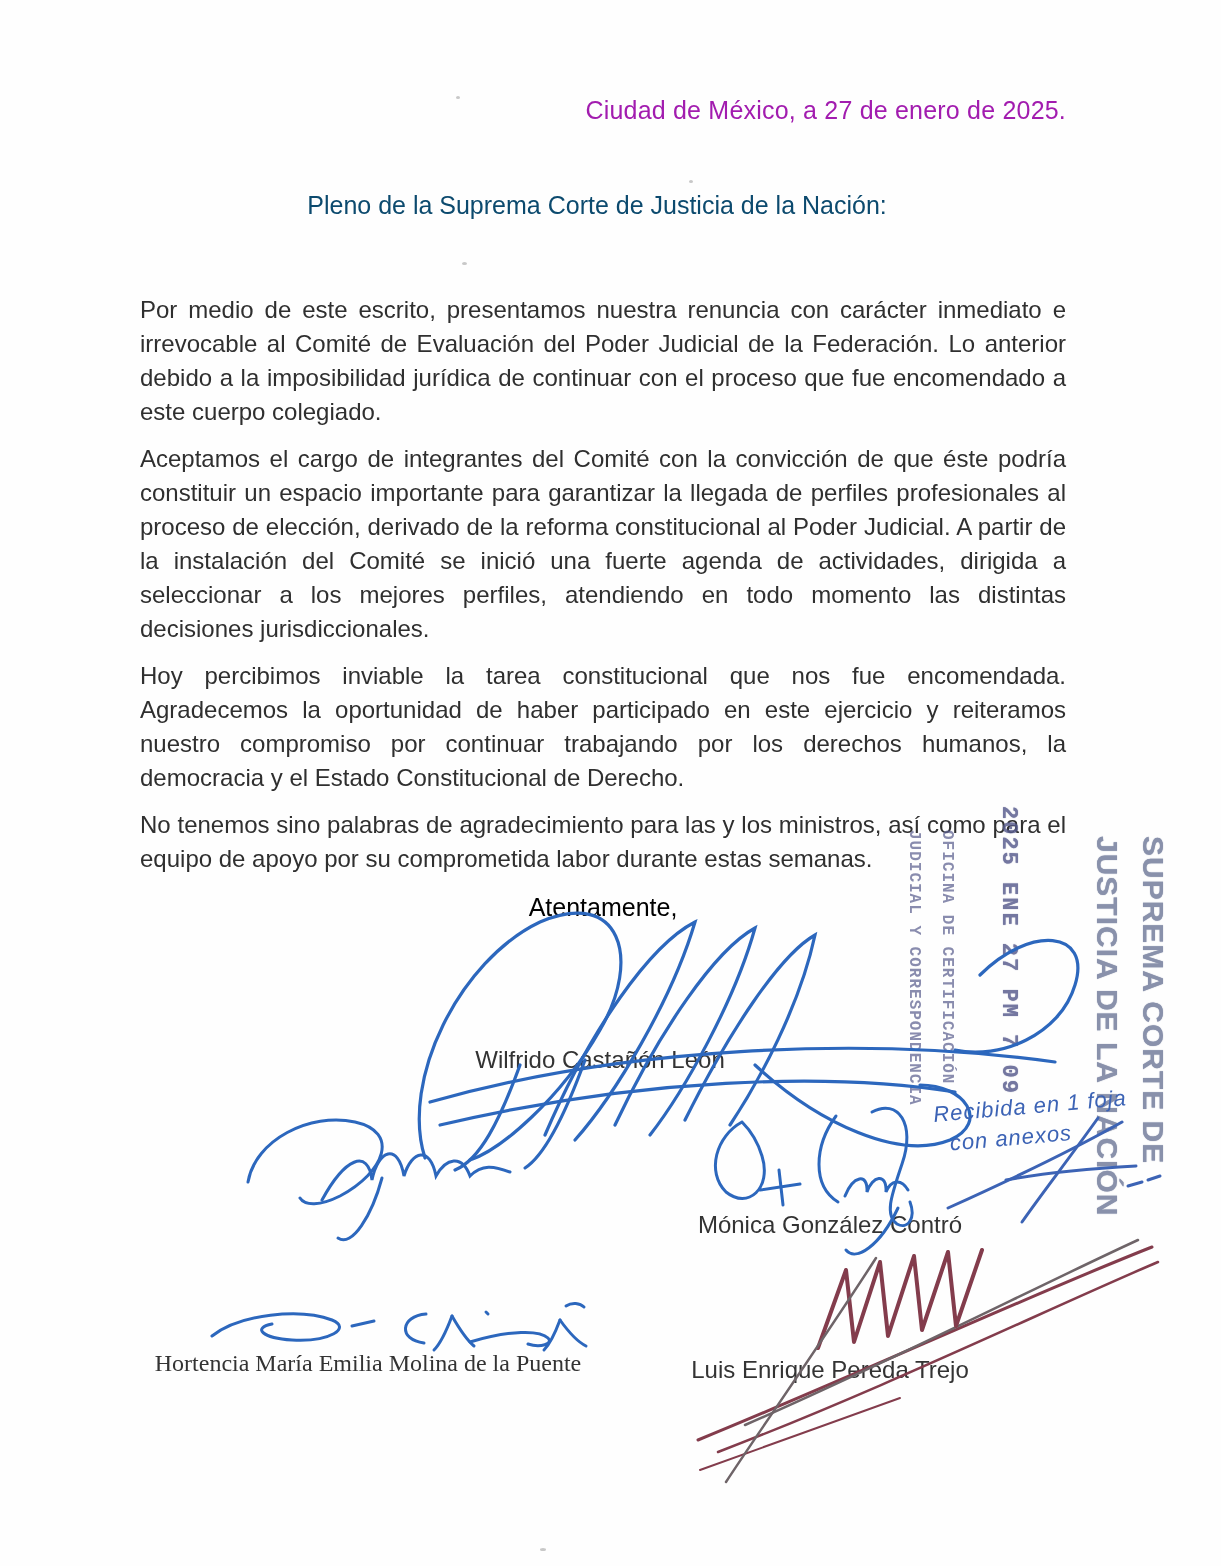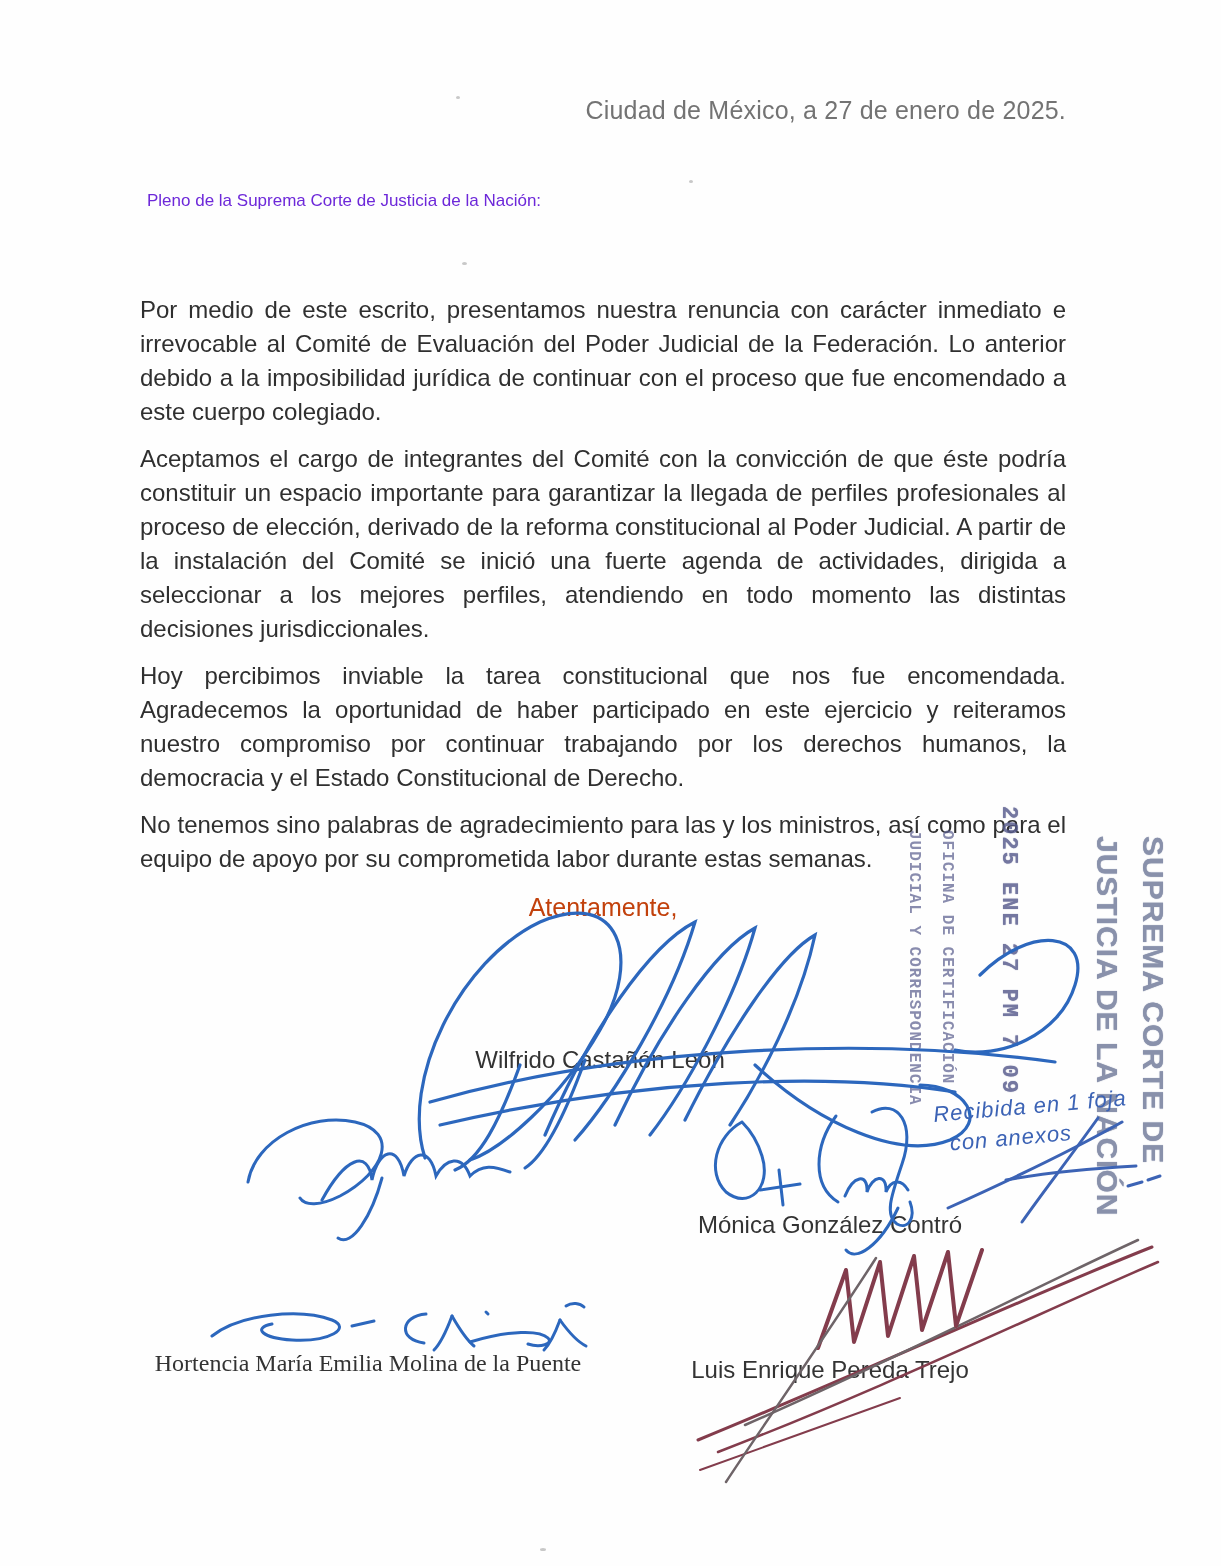--- a/index.html
+++ b/index.html
@@ -2,34 +2,34 @@
 <html><head>
 <meta charset="utf-8">
 <style>
   html,body{margin:0;padding:0;background:#ffffff;}
   .page{
     position:relative;width:1221px;height:1566px;background:#fefefe;
     font-family:"Liberation Sans",sans-serif;color:#2e2e2e;overflow:hidden;
   }
   .date-line{
     position:absolute;left:140px;top:96px;width:926px;
-    font-size:25px;text-align:right;letter-spacing:.2px;color:#737373;
+    font-size:25px;text-align:right;letter-spacing:.2px;color:#a21caf;
   }
   .recipient{
     position:absolute;left:147px;top:191px;width:900px;
-    font-size:17px;color:#6d28d9;
+    font-size:25px;color:#0c4a6e;text-align:center;
   }
   .letter-body{
     position:absolute;left:140px;top:293px;width:926px;
     font-size:24px;line-height:34px;text-align:justify;color:#2f2f2f;
   }
   .letter-body p{margin:0 0 13px 0;}
   .closing{
     position:absolute;left:140px;top:893px;width:926px;
-    font-size:25px;text-align:center;color:#c2410c;
+    font-size:25px;text-align:center;color:#000000;
   }
   .sig-name{
     position:absolute;font-size:24px;text-align:center;color:#333;
   }
   .sig-wilfrido-name{left:400px;top:1046px;width:400px;}
   .sig-emma-name{left:160px;top:1206px;width:420px;}
   .sig-monica-name{left:620px;top:1211px;width:420px;}
   .sig-hortencia-name{left:150px;top:1348px;width:436px;line-height:31px;font-family:Liberation Serif, serif;}
   .sig-luis-name{left:620px;top:1356px;width:420px;}
   .ink-overlay{

